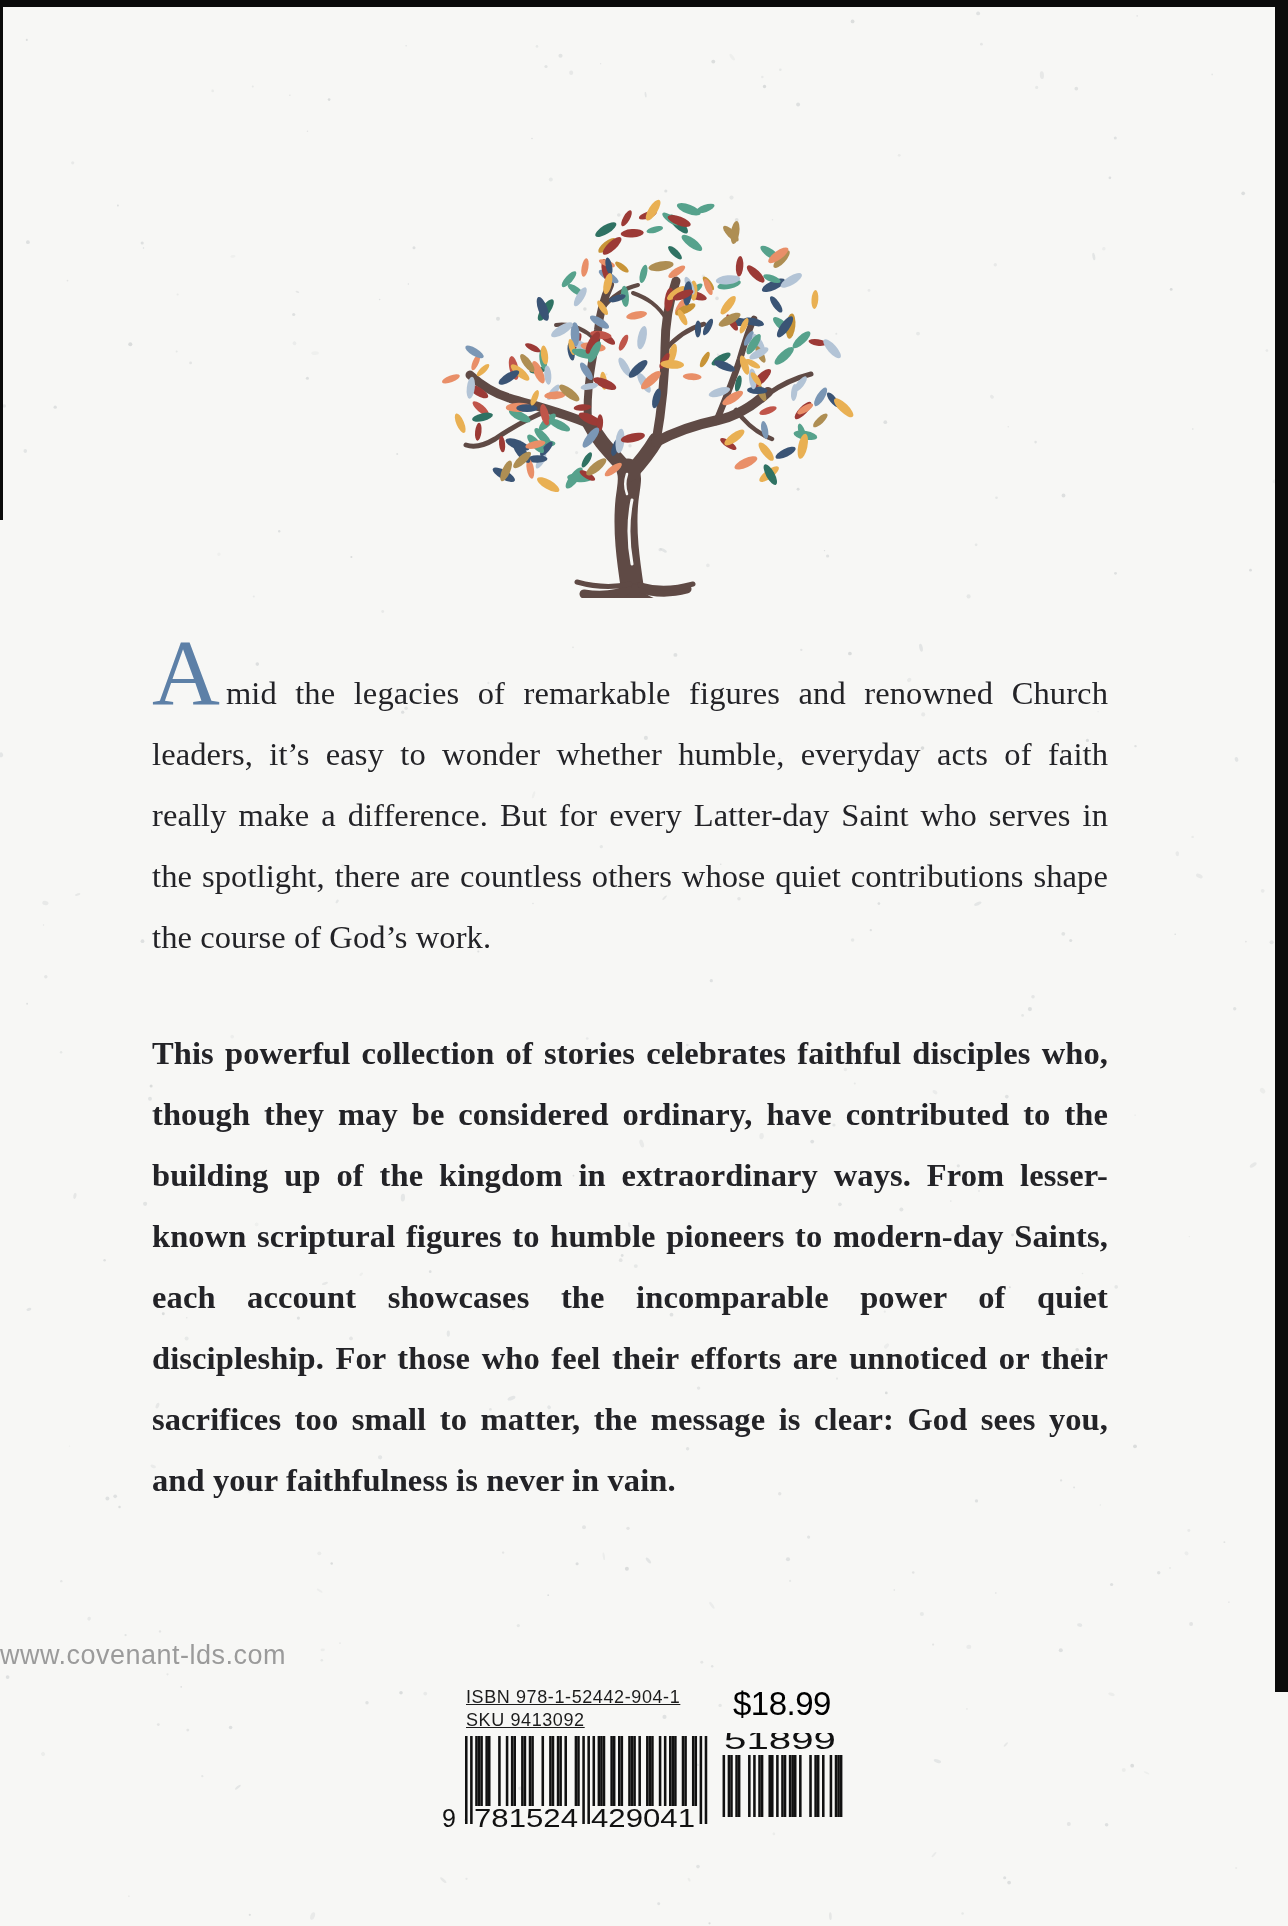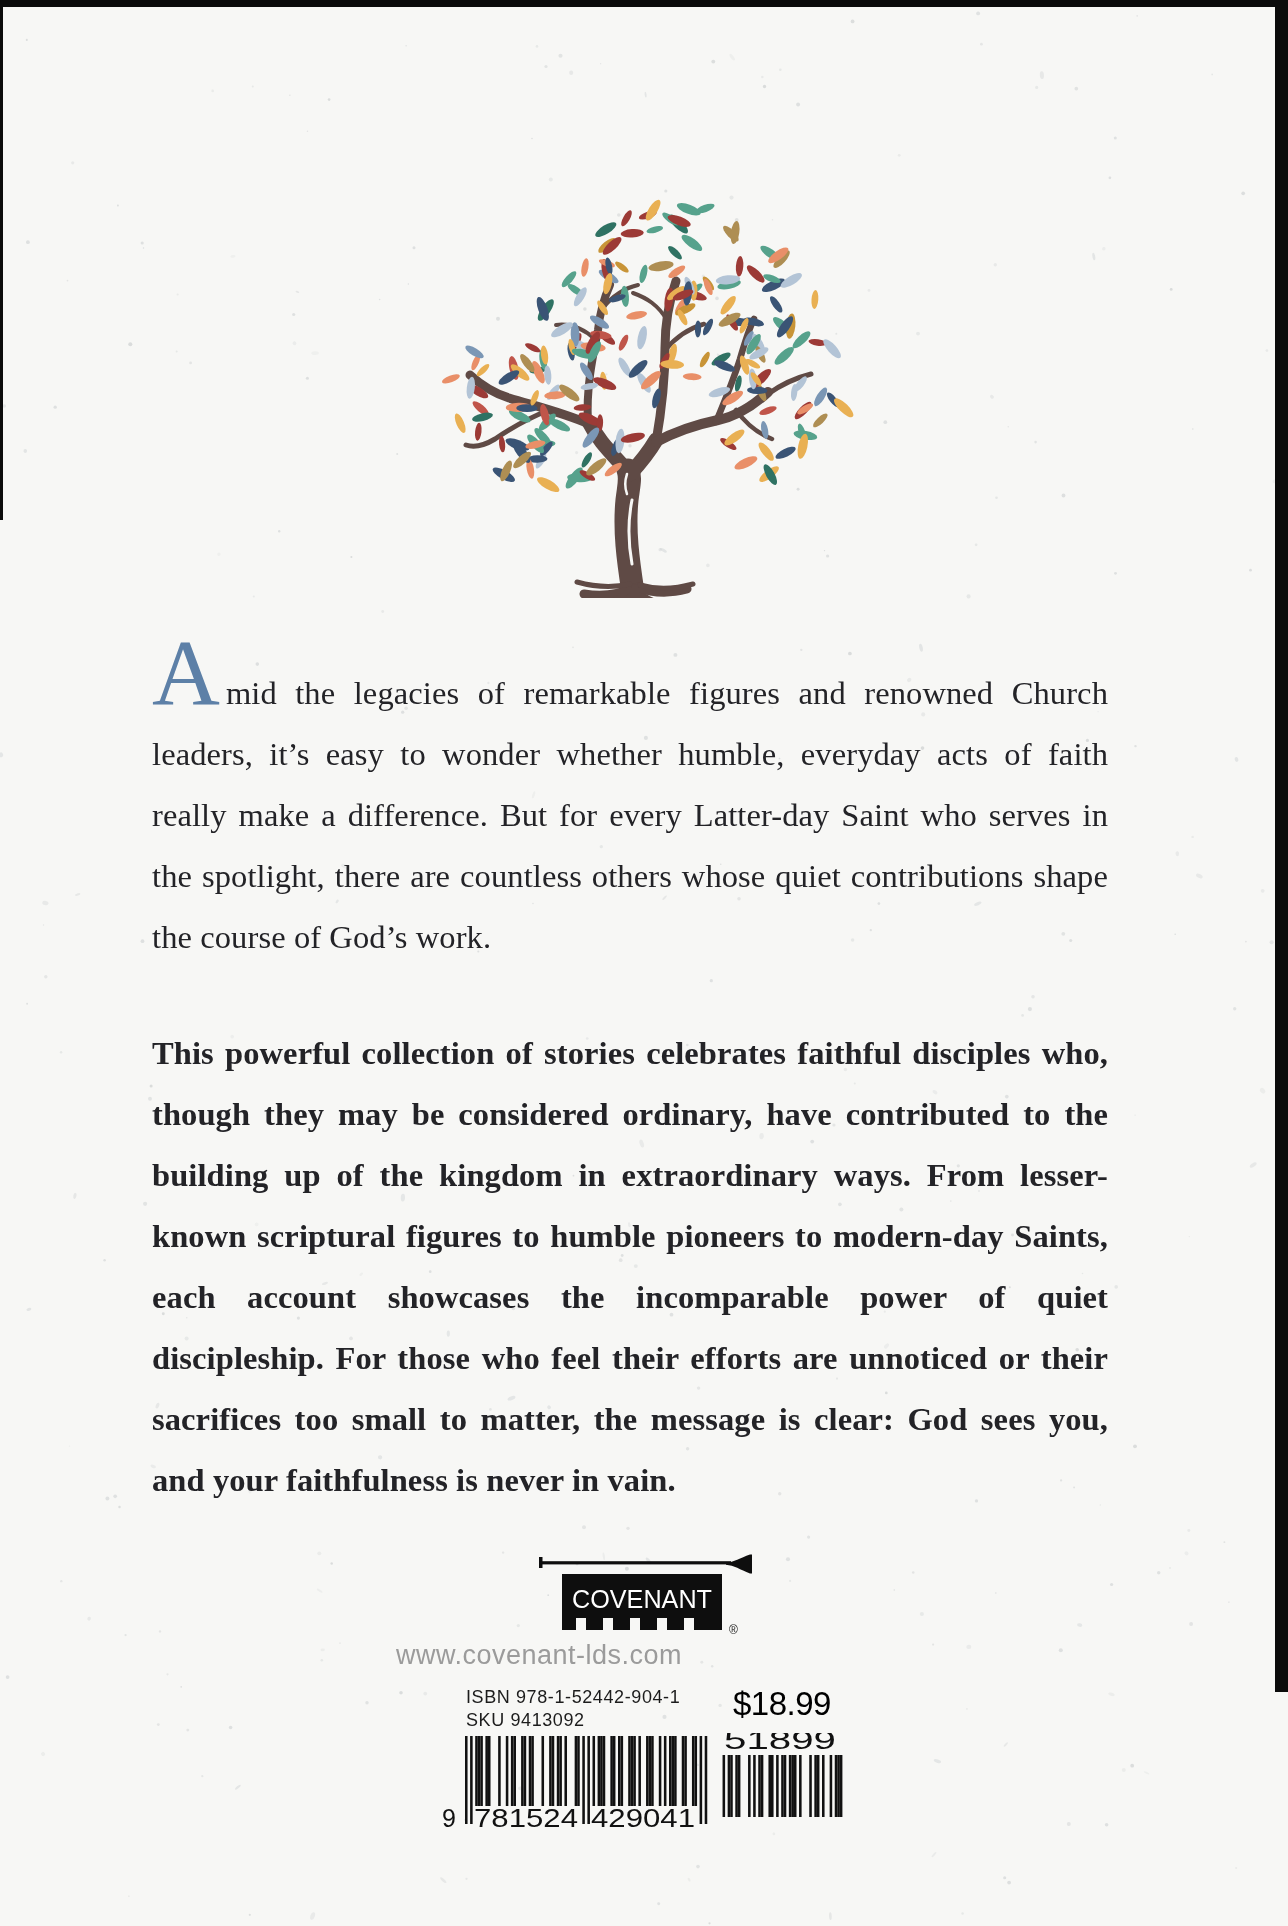--- a/index.html
+++ b/index.html
@@ -24,27 +24,27 @@
   }
   .para1{top:630px;}
   .para2{top:990px;font-weight:bold;}
   .raised-cap{
     font-size:94px;line-height:0;color:#5d80a7;
     padding-right:5px;letter-spacing:1px;
   }
   .logo-wrap{position:absolute;left:528px;top:1554px;width:234px;height:84px;}
   .website{
     position:absolute;left:0;top:1640px;width:1078px;
-    text-align:center;font-family:"Liberation Sans", sans-serif;
+    text-align:left;font-family:"Liberation Sans", sans-serif;
     font-size:27px;color:#9b9b9b;letter-spacing:0.5px;
   }
   .isbn-block{
     position:absolute;left:466px;top:1686px;
     font-family:"Liberation Sans", sans-serif;
-    font-size:18px;line-height:23px;color:#1c1c1c;letter-spacing:0.6px;
+    font-size:18px;line-height:23px;color:#1c1c1c;letter-spacing:0.6px;text-decoration:underline;
   }
   .price{
     position:absolute;left:733px;top:1685px;
     font-family:"Liberation Sans", sans-serif;
     font-size:33px;color:#000000;letter-spacing:-0.5px;
   }
   .barcode-wrap{position:absolute;left:440px;top:1733px;width:410px;height:100px;}
 </style>
 </head>
 <body>
@@ -628,39 +628,20 @@
           <ellipse cx="216.1" cy="12.1" rx="12.0" ry="4.4" fill="#e9b053" transform="rotate(122 216.1 12.1)"></ellipse>
           <ellipse cx="251.8" cy="11.3" rx="12.6" ry="4.6" fill="#56a28c" transform="rotate(21 251.8 11.3)"></ellipse>
         </g>
     </svg>
   </div>
 
   <p class="para para1"><span class="raised-cap">A</span><span>mid the legacies of remarkable figures and renowned Church leaders, it’s easy to wonder whether humble, everyday acts of faith really make a difference. But for every Latter-day Saint who serves in the spotlight, there are countless others whose quiet contributions shape the course of God’s work.</span></p>
 
   <p class="para para2">This powerful collection of stories celebrates faithful disciples who, though they may be considered ordinary, have contributed to the building up of the kingdom in extraordinary ways. From lesser-known scriptural figures to humble pioneers to modern-day Saints, each account showcases the incomparable power of quiet discipleship. For those who feel their efforts are unnoticed or their sacrifices too small to matter, the message is clear: God sees you, and your faithfulness is never in vain.</p>
 
-  <div class="logo-wrap">
-    <svg width="234" height="84" viewBox="0 0 234 84">
-      <g fill="#0e0e0e">
-        <rect x="11" y="3" width="3.5" height="11"></rect>
-        <rect x="11" y="7.2" width="192" height="3.2"></rect>
-        <path d="M198,8.8 C206,8 212,4 222,0.5 L224,0.5 L224,19.5 L222,19.5 C212,15.5 206,11.5 198,10.8 Z"></path>
-        <rect x="34" y="20" width="160" height="56"></rect>
-      </g>
-      <g fill="#f7f7f5">
-        <rect x="48" y="64" width="10" height="12"></rect>
-        <rect x="75" y="64" width="10" height="12"></rect>
-        <rect x="102" y="64" width="10" height="12"></rect>
-        <rect x="129" y="64" width="10" height="12"></rect>
-        <rect x="156" y="64" width="10" height="12"></rect>
-      </g>
-      <text x="44" y="54" textLength="140" lengthAdjust="spacingAndGlyphs" font-family="Liberation Sans, sans-serif" font-size="25" fill="#ffffff">COVENANT</text>
-      <text x="201" y="80" font-family="Liberation Sans, sans-serif" font-size="12" fill="#1a1a1a">®</text>
-    </svg>
-  </div>
 
   <div class="website">www.covenant-lds.com</div>
 
   <div class="isbn-block">
     <div>ISBN 978-1-52442-904-1</div>
     <div>SKU 9413092</div>
   </div>
 
   <div class="price">$18.99</div>
 

